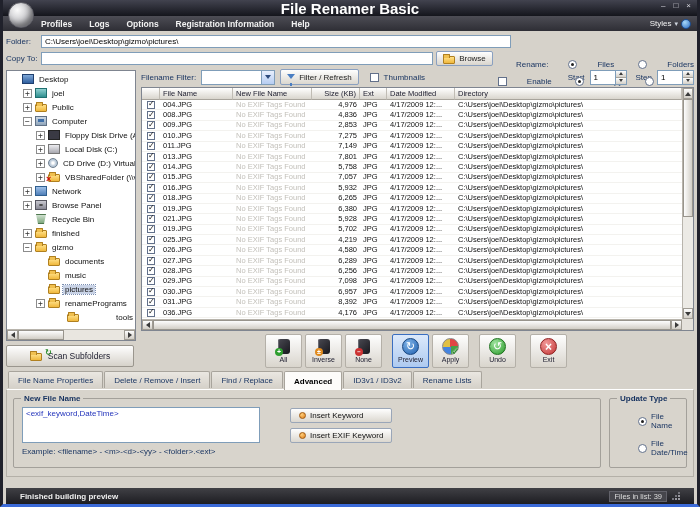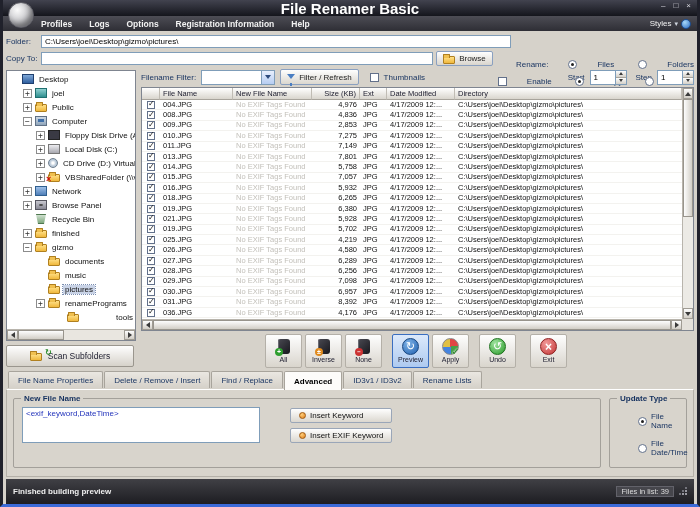--- a/index.html
+++ b/index.html
@@ -209,22 +209,22 @@
     background: linear-gradient(#fefefe,#dbd7cf); border: 1px solid #9aa6b8; border-radius: 2px;
     color: #111; white-space: nowrap; }
   .kicon { width: 7px; height: 7px; border-radius: 50%; border: 1px solid #a05a10; flex: none;
     background: radial-gradient(circle at 35% 30%, #ffce7a, #e0821e); }
   .example { margin-top: 4px; color: #15315f; }
   .g-right { width: 78px; flex: none; }
   .ut-body { display: flex; flex-direction: column; gap: 9px; padding: 13px 0 0 8px; }
   .ut-row { display: flex; align-items: center; gap: 4px; color: #15315f; }
 
   
-  .statusbar { height: 25px; flex: none; margin-top: auto; background: linear-gradient(#404045,#1d1d22);
-    display: flex; align-items: center; color: #eee; padding: 0 7px; }
+  .statusbar { height: 16px; flex: none; margin-top: auto; background: linear-gradient(#404045,#1d1d22);
+    display: flex; align-items: center; color: #eee; padding: 0 14px; }
   .sb-left { font-size: 8px; font-weight: 600; }
   .sb-right { margin-left: auto; display: flex; align-items: center; gap: 4px; }
   .sb-badge { background: #46464c; border: 1px solid #62626a; height: 11px; line-height: 10px;
     padding: 0 4px; font-size: 7.5px; color: #ddd; }
   .grip { width: 9px; height: 9px; position: relative; }
   .grip::after { content: ""; position: absolute; right: 0; bottom: 1px; width: 2px; height: 2px;
     background: #9a9aa2; box-shadow: -3px 0 0 #9a9aa2, -6px 0 0 #74747c, 0 -3px 0 #9a9aa2,
     -3px -3px 0 #74747c, 0 -6px 0 #74747c; }
 </style>
 </head>
@@ -758,20 +758,21 @@
             <div class="kbtn">
               <span class="kicon"></span>
               <span>Insert Keyword</span>
             </div>
             <div class="kbtn">
               <span class="kicon"></span>
               <span>Insert EXIF Keyword</span>
             </div>
           </div>
         </div>
+        <div class="example">Example: &lt;filename&gt; - &lt;m&gt;-&lt;d&gt;-&lt;yy&gt; - &lt;folder&gt;.&lt;ext&gt;</div>
       </div>
       <div class="group g-right">
         <span class="group-title">Update Type</span>
         <div class="ut-body">
           <div class="ut-row">
             <span class="radio sel"></span>
             <span>File Name</span>
           </div>
           <div class="ut-row">
             <span class="radio"></span>

